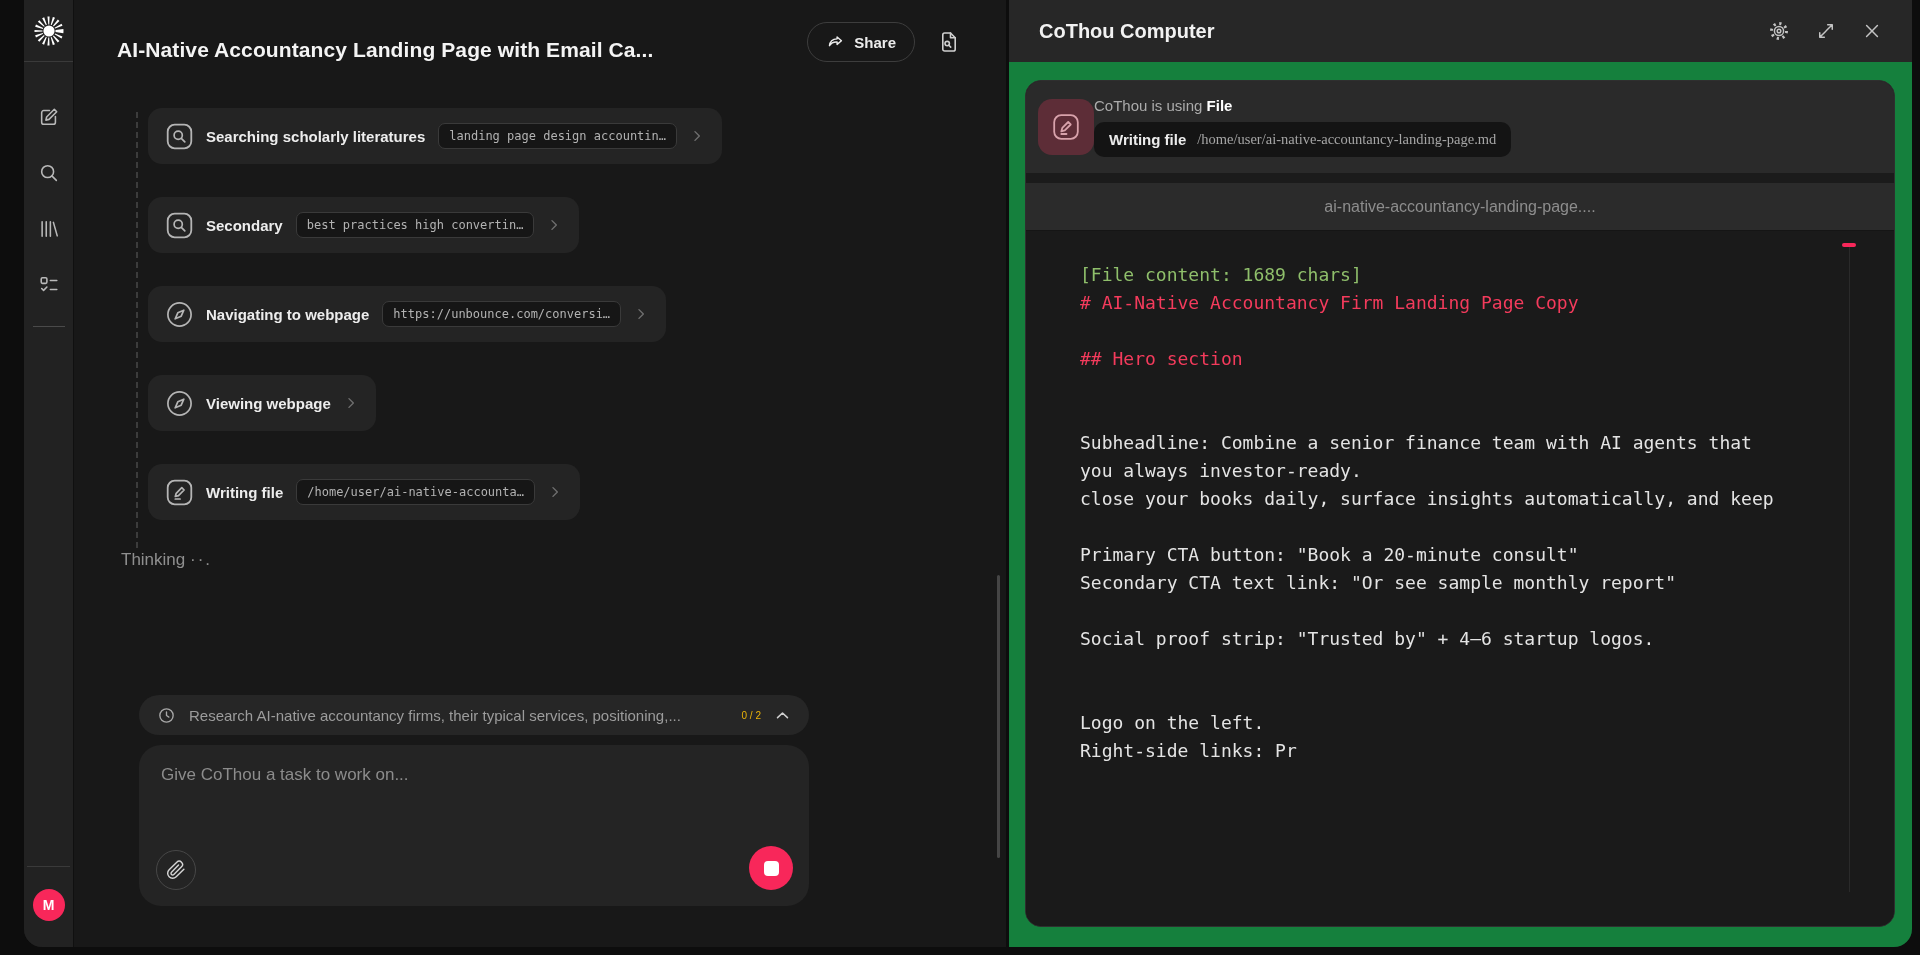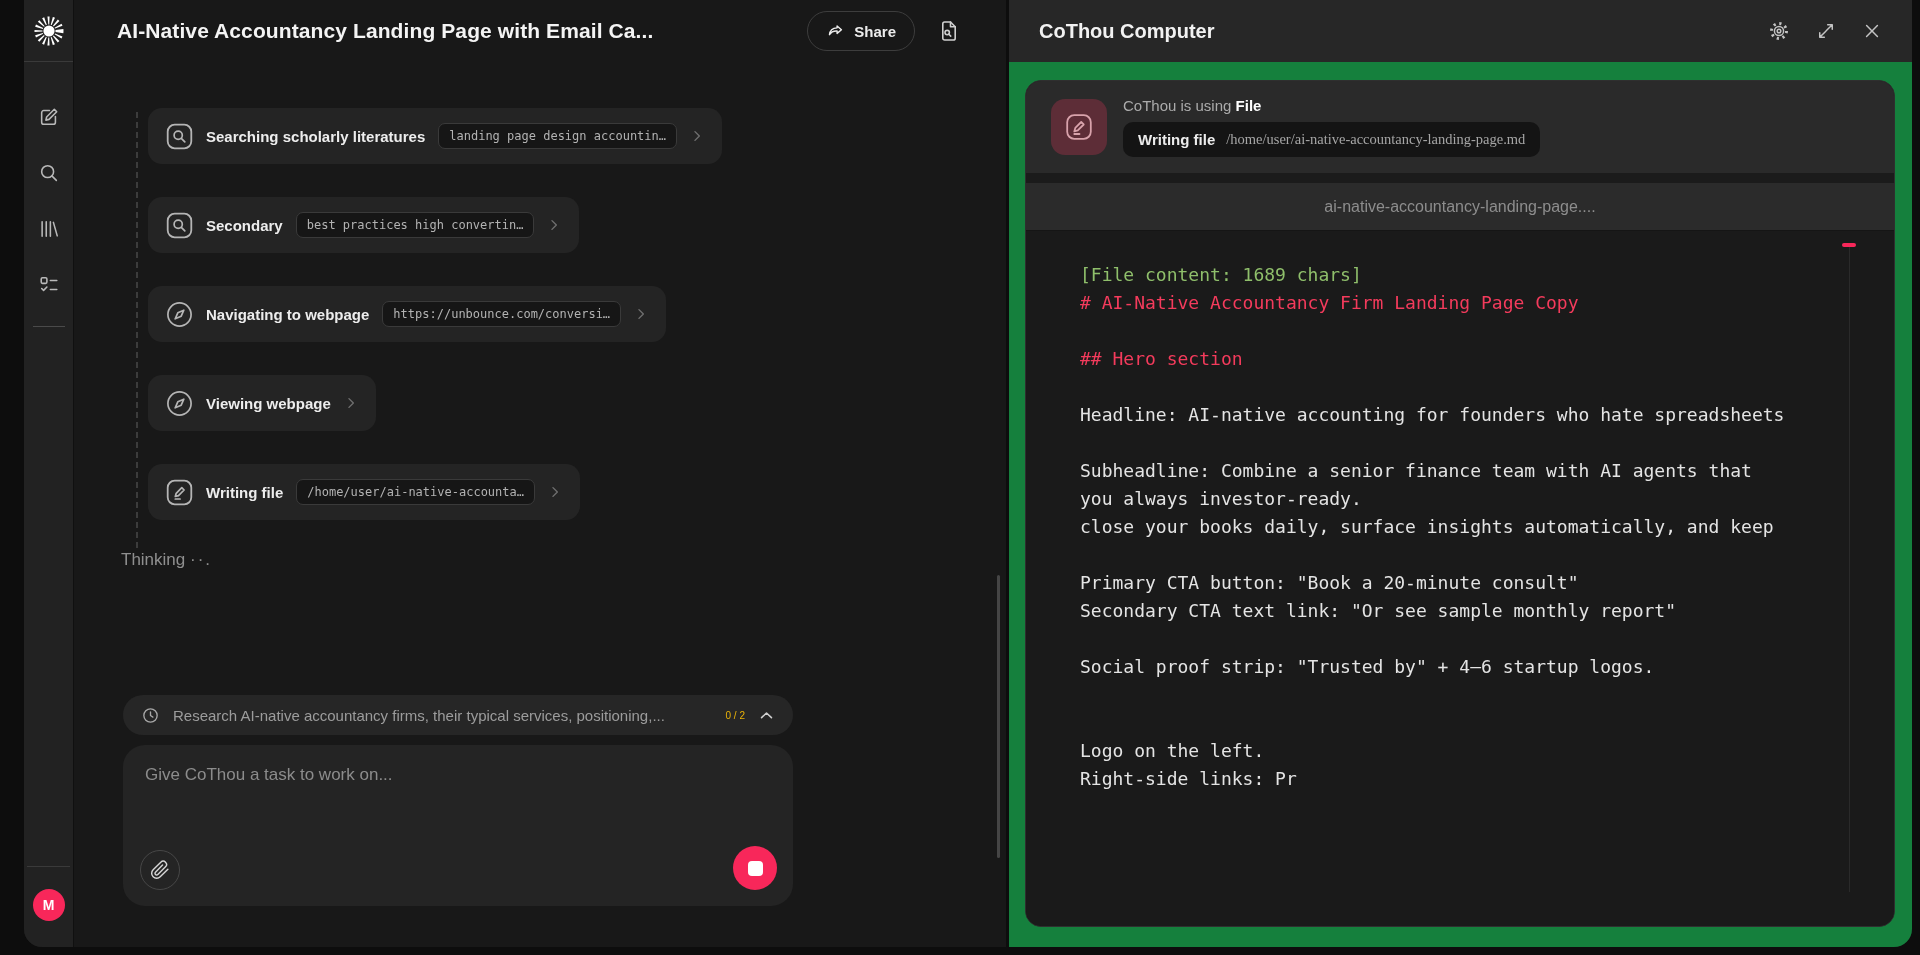--- a/index.html
+++ b/index.html
@@ -24,21 +24,21 @@
   .nav-btn{width:24px;height:24px;display:flex;align-items:center;justify-content:center;
     color:#b9b9b9;cursor:pointer}
   .nav-divider{width:32px;height:1px;background:#4a4a4a;margin:29px auto 0}
   .sidebar-foot-divider{position:absolute;left:3px;right:3px;bottom:80px;height:1px;background:#3a3a3a}
   .avatar{position:absolute;left:50%;transform:translateX(-50%);bottom:26px;width:32px;height:32px;
     border-radius:50%;background:var(--accent);color:#fff;font-weight:700;font-size:14px;
     display:flex;align-items:center;justify-content:center;cursor:pointer}
 
   
   .main{position:absolute;left:51px;top:0;width:930px;height:100%;background:#181818}
-  .main-header{height:62px;display:flex;align-items:center;padding:0 44px 0 42px}
+  .main-header{height:62px;display:flex;align-items:flex-end;padding:0 44px 0 42px}
   .main-title{font-size:21px;font-weight:700;color:#f4f4f4;letter-spacing:.1px;white-space:nowrap}
   .header-actions{margin-left:auto;display:flex;align-items:center;gap:22px}
   .share-btn{display:flex;align-items:center;gap:9px;height:40px;padding:0 18px;
     border:1px solid #3d3d3d;border-radius:20px;color:#ededed;font-weight:700;font-size:15px;
     background:transparent;cursor:pointer}
   .doc-search-btn{color:#cfcfcf;cursor:pointer}
 
   .step-track{position:absolute;left:61px;top:112px;height:436px;border-left:2px dashed #3c3c3c}
   .steps{position:relative;z-index:1;margin:46px 0 0 73px;display:flex;flex-direction:column;
     align-items:flex-start;gap:33px}
@@ -49,21 +49,21 @@
   .step-chip{font-family:"DejaVu Sans Mono",monospace;font-size:12px;color:#b3b3b3;
     background:#161616;border:1px solid #3a3a3a;border-radius:7px;padding:5px 10px;white-space:nowrap}
   .step-chevron{color:#6f6f6f;flex:none}
 
   .thinking{margin:30px 0 0 46px;color:#8f8f8f;font-size:17px}
   .thinking .dots{letter-spacing:2px}
 
   .chat-scroll-thumb{position:absolute;right:5px;top:575px;width:3px;height:283px;
     background:#454545;border-radius:2px;cursor:pointer}
 
-  .bottom-area{position:absolute;left:48px;bottom:41px;width:670px}
+  .bottom-area{position:absolute;left:64px;bottom:41px;width:670px}
   .task-pill{display:flex;align-items:center;gap:13px;height:40px;background:#262626;
     border-radius:20px;padding:0 18px;margin-bottom:10px;cursor:pointer}
   .task-clock{color:#a8a8a8;flex:none}
   .task-text{color:#9c9c9c;font-size:15px;white-space:nowrap;overflow:hidden;
     text-overflow:ellipsis;flex:1}
   .task-progress{color:#eab308;font-size:10px;white-space:nowrap}
   .task-collapse{color:#cfcfcf;flex:none;cursor:pointer}
 
   .composer{position:relative;height:161px;background:#242424;border-radius:22px;
     padding:20px 22px;cursor:text}
@@ -79,21 +79,21 @@
   
   .panel{position:absolute;left:982px;top:0;right:0;height:100%;background:#15803d;
     border-left:3px solid #0d0d0d}
   .panel-header{height:62px;background:#272727;display:flex;align-items:center;padding:0 30px}
   .panel-title{font-size:20px;font-weight:700;color:#f2f2f2}
   .panel-icons{margin-left:auto;display:flex;align-items:center;gap:26px;color:#c3c3c3}
   .panel-icon-btn{cursor:pointer;display:flex}
 
   .computer-card{position:absolute;left:16px;right:17px;top:80px;bottom:20px;background:#1e1e1e;
     border:1px solid #2f2f2f;border-radius:16px;overflow:hidden;display:flex;flex-direction:column}
-  .usage-band{background:#2a2a2a;padding:16px 25px;display:flex;gap:16px;align-items:center}
+  .usage-band{background:#2a2a2a;padding:16px 12px;display:flex;gap:0;align-items:center}
   .usage-tile{width:56px;height:56px;border-radius:14px;background:#5d2d37;flex:none;
     display:flex;align-items:center;justify-content:center;color:#d8a2ab}
   .usage-info{display:flex;flex-direction:column;gap:8px;min-width:0}
   .usage-line{font-size:15px;color:#ababab}
   .usage-tool{color:#ffffff;font-weight:700}
   .usage-pill{display:inline-flex;align-items:center;gap:11px;background:#141414;
     border-radius:10px;padding:9px 15px;align-self:flex-start}
   .usage-action{font-size:15px;font-weight:700;color:#ececec;white-space:nowrap}
   .usage-path{font-family:Liberation Serif, serif;font-size:14.5px;color:#a6a6a6;white-space:nowrap}
   .band-gap{height:10px;background:#1b1b1b}
@@ -373,21 +373,20 @@
         <span class="tab-name">ai-native-accountancy-landing-page....</span>
       </div>
 
       <div class="code-area">
         <div>
             <div class="code-line"><span class="c-green">[File content: 1689 chars]</span></div>
             <div class="code-line"><span class="c-red"># AI-Native Accountancy Firm Landing Page Copy</span></div>
             <div class="code-line"></div>
             <div class="code-line"><span class="c-red">## Hero section</span></div>
             <div class="code-line"></div>
-            <div class="code-line"><span class="c-plain">Headline: AI-native accounting for founders who hate spreadsheets</span></div>
             <div class="code-line"></div>
             <div class="code-line"><span class="c-plain">Subheadline: Combine a senior finance team with AI agents that</span></div>
             <div class="code-line"><span class="c-plain">you always investor-ready.</span></div>
             <div class="code-line"><span class="c-plain">close your books daily, surface insights automatically, and keep</span></div>
             <div class="code-line"></div>
             <div class="code-line"><span class="c-plain">Primary CTA button: "Book a 20-minute consult"</span></div>
             <div class="code-line"><span class="c-plain">Secondary CTA text link: "Or see sample monthly report"</span></div>
             <div class="code-line"></div>
             <div class="code-line"><span class="c-plain">Social proof strip: "Trusted by" + 4–6 startup logos.</span></div>
             <div class="code-line"></div>

